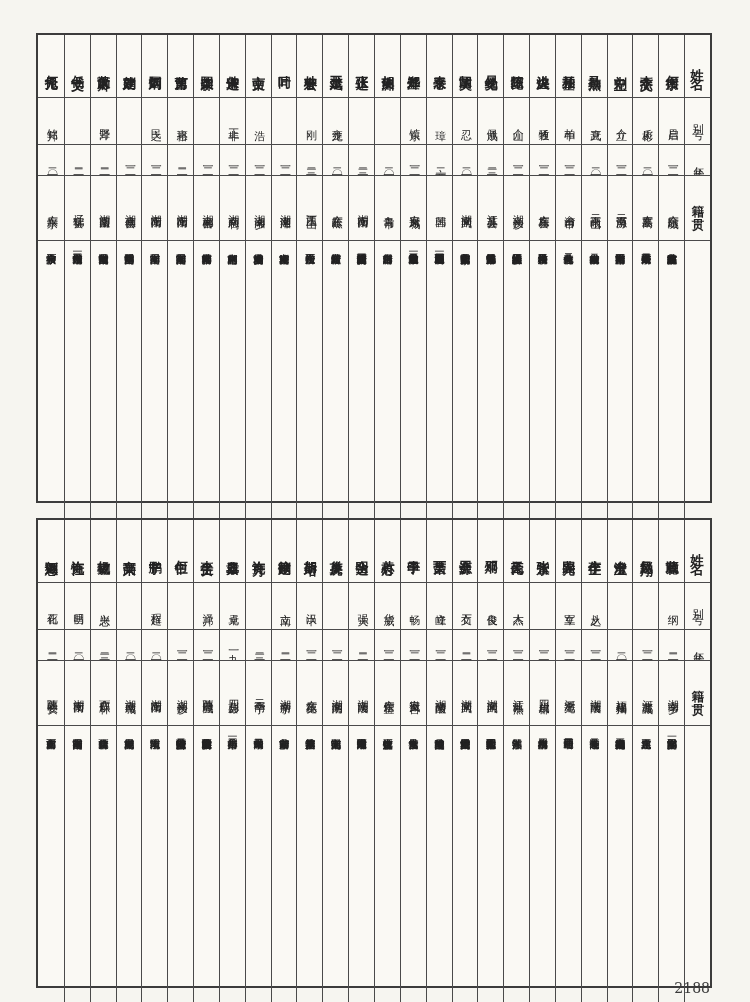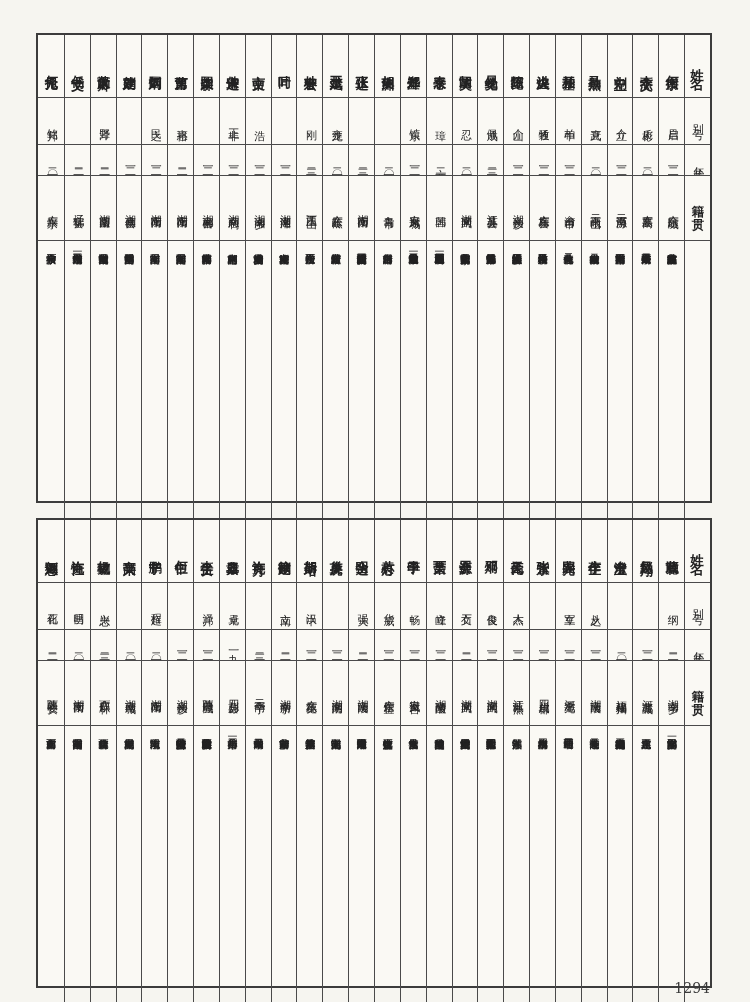--- a/index.html
+++ b/index.html
@@ -948,14 +948,14 @@
         </div>
     <div class="cell native">
           <span class="v f-native">陕西长安</span>
         </div>
     <div class="cell address">
           <span class="v f-address">西安市南郊王曲留村</span>
         </div>
   </div>
     </div>
 
-  <div class="page-number">1294</div>
+  <div class="page-number">2188</div>
 </div>
 
 </body></html>

